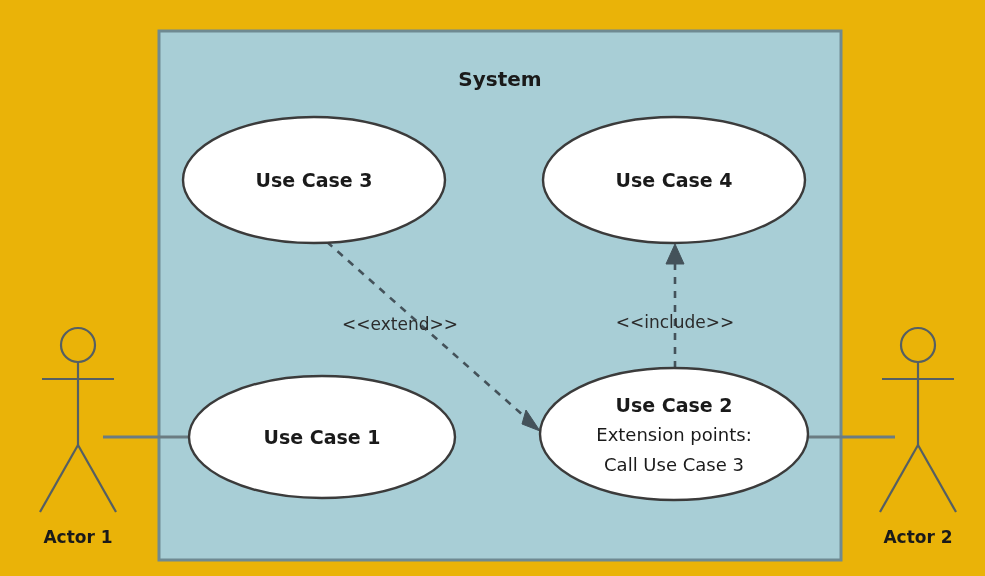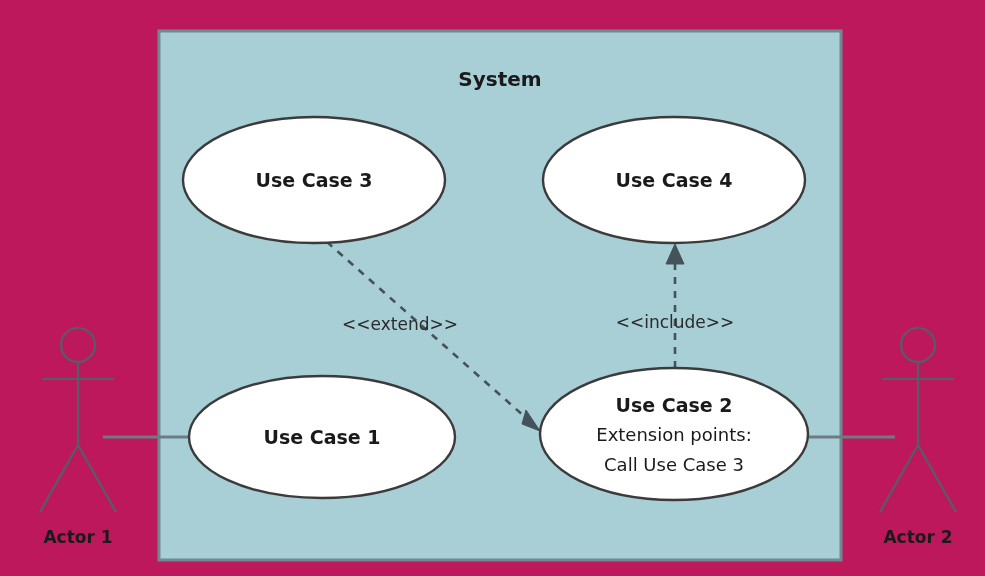--- a/index.html
+++ b/index.html
@@ -8,21 +8,21 @@
     padding: 0;
     background: #ffffff;
   }
   body {
     font-family: "DejaVu Sans", sans-serif;
   }
   #diagram-root {
     position: relative;
     width: 985px;
     height: 576px;
-    background: #be185d;
+    background: #eab308;
     overflow: hidden;
   }
   svg#uml-canvas {
     display: block;
     width: 985px;
     height: 576px;
   }
   .uc-label {
     font-family: "DejaVu Sans", sans-serif;
     font-size: 19px;

